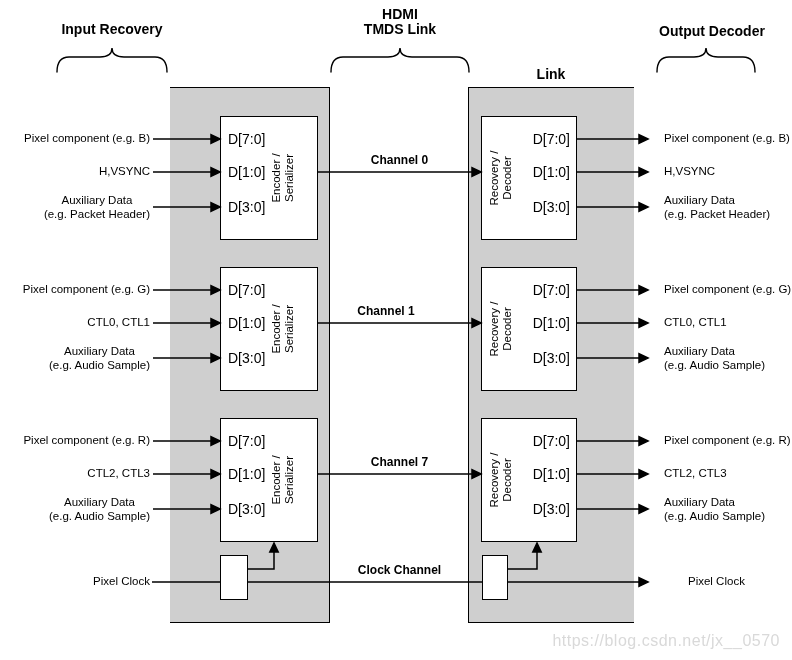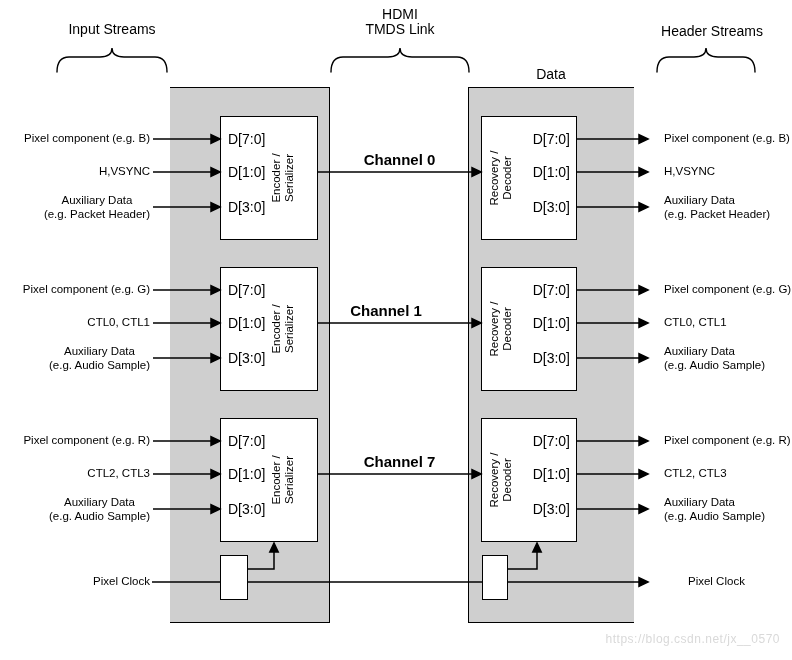--- a/index.html
+++ b/index.html
@@ -1,47 +1,47 @@
 <!DOCTYPE html>
 <html><head>
 <meta charset="utf-8">
 <style>
   html,body{margin:0;padding:0;background:#ffffff;}
   #stage{
     position:relative;width:792px;height:660px;background:#ffffff;
     font-family:"Liberation Sans","DejaVu Sans",sans-serif;color:#000;
     overflow:hidden;
   }
-  .hdr{position:absolute;font-weight:normal;font-size:14px;text-align:center;line-height:15px;}
+  .hdr{position:absolute;font-weight:bold;font-size:14px;text-align:center;line-height:15px;}
   .pre{white-space:pre-line;}
   .panel{position:absolute;background:#cfcfcf;box-sizing:border-box;z-index:0;}
   .panel-src{border-top:1.5px solid #000;border-bottom:1.5px solid #000;border-right:1.5px solid #000;}
   .panel-snk{border-top:1.5px solid #000;border-bottom:1.5px solid #000;border-left:1.5px solid #000;}
   .block{position:absolute;background:#ffffff;border:1.5px solid #000;box-sizing:border-box;z-index:1;}
   .vtext{position:absolute;z-index:3;font-size:11.5px;line-height:13px;text-align:center;
          white-space:pre-line;transform:translate(-50%,-50%) rotate(-90deg);transform-origin:center;}
   .port{position:absolute;z-index:3;font-size:14px;transform:translateY(-50%);white-space:nowrap;}
   .portr{text-align:right;}
   .lbl{position:absolute;z-index:3;font-size:11.5px;line-height:13.5px;transform:translateY(-50%);white-space:pre-line;padding-left:8px;}
   .lbl-l{text-align:center;}
   .lbl-r{text-align:left;}
-  .chan{position:absolute;z-index:3;font-weight:bold;font-size:15px;text-align:center;height:18px;line-height:18px;}
-  .wm{position:absolute;z-index:4;font-size:12px;color:#d9d9d9;letter-spacing:0.5px;}
+  .chan{position:absolute;z-index:3;font-weight:bold;font-size:12px;text-align:center;height:18px;line-height:18px;}
+  .wm{position:absolute;z-index:4;font-size:16px;color:#d9d9d9;letter-spacing:0.5px;}
   #lines{position:absolute;left:0;top:0;z-index:2;pointer-events:none;}
 </style>
 </head>
 <body>
 
 <div id="stage">
 
-  <div class="hdr" style="left:32px;top:22px;width:160px">Input Streams</div>
+  <div class="hdr" style="left:32px;top:22px;width:160px">Input Recovery</div>
   <div class="hdr pre" style="left:320px;top:7px;width:160px">HDMI
 TMDS Link</div>
-  <div class="hdr" style="left:632px;top:24px;width:160px">Header Streams</div>
-  <div class="hdr" style="left:468px;top:67px;width:166px">Data</div>
+  <div class="hdr" style="left:632px;top:24px;width:160px">Output Decoder</div>
+  <div class="hdr" style="left:468px;top:67px;width:166px">Link</div>
 
   <div class="panel panel-src" style="left:170px;top:87px;width:160px;height:536px"></div>
   <div class="panel panel-snk" style="left:468px;top:87px;width:166px;height:536px"></div>
 
   <div class="block" style="left:220px;top:116px;width:98px;height:124px"></div>
   <div class="block" style="left:220px;top:267px;width:98px;height:124px"></div>
   <div class="block" style="left:220px;top:418px;width:98px;height:124px"></div>
   <div class="block" style="left:481px;top:116px;width:96px;height:124px"></div>
   <div class="block" style="left:481px;top:267px;width:96px;height:124px"></div>
   <div class="block" style="left:481px;top:418px;width:96px;height:124px"></div>
@@ -106,20 +106,21 @@
 (e.g. Audio Sample)</div>
   <div class="lbl lbl-r" style="left:656px;top:441px">Pixel component (e.g. R)</div>
   <div class="lbl lbl-r" style="left:656px;top:474px">CTL2, CTL3</div>
   <div class="lbl lbl-r" style="left:656px;top:509px">Auxiliary Data
 (e.g. Audio Sample)</div>
   <div class="lbl lbl-r" style="left:680px;top:582px">Pixel Clock</div>
 
   <div class="chan" style="left:318px;top:151px;width:163px">Channel 0</div>
   <div class="chan" style="left:318px;top:302px;width:136px">Channel 1</div>
   <div class="chan" style="left:318px;top:453px;width:163px">Channel 7</div>
+  <div class="chan" style="left:318px;top:561px;width:163px">Clock Channel</div>
 
   <div class="wm" style="right:12px;top:632px">https://blog.csdn.net/jx__0570</div>
 
   <svg id="lines" width="792" height="660" viewBox="0 0 792 660">
     <g stroke="#000000" stroke-width="1.5" fill="#000000">
 
       <line x1="153" y1="139" x2="212" y2="139"></line>
         <path d="M220,139 L211,134.8 L211,143.2 Z"></path>
       <line x1="153" y1="172" x2="212" y2="172"></line>
         <path d="M220,172 L211,167.8 L211,176.2 Z"></path>

